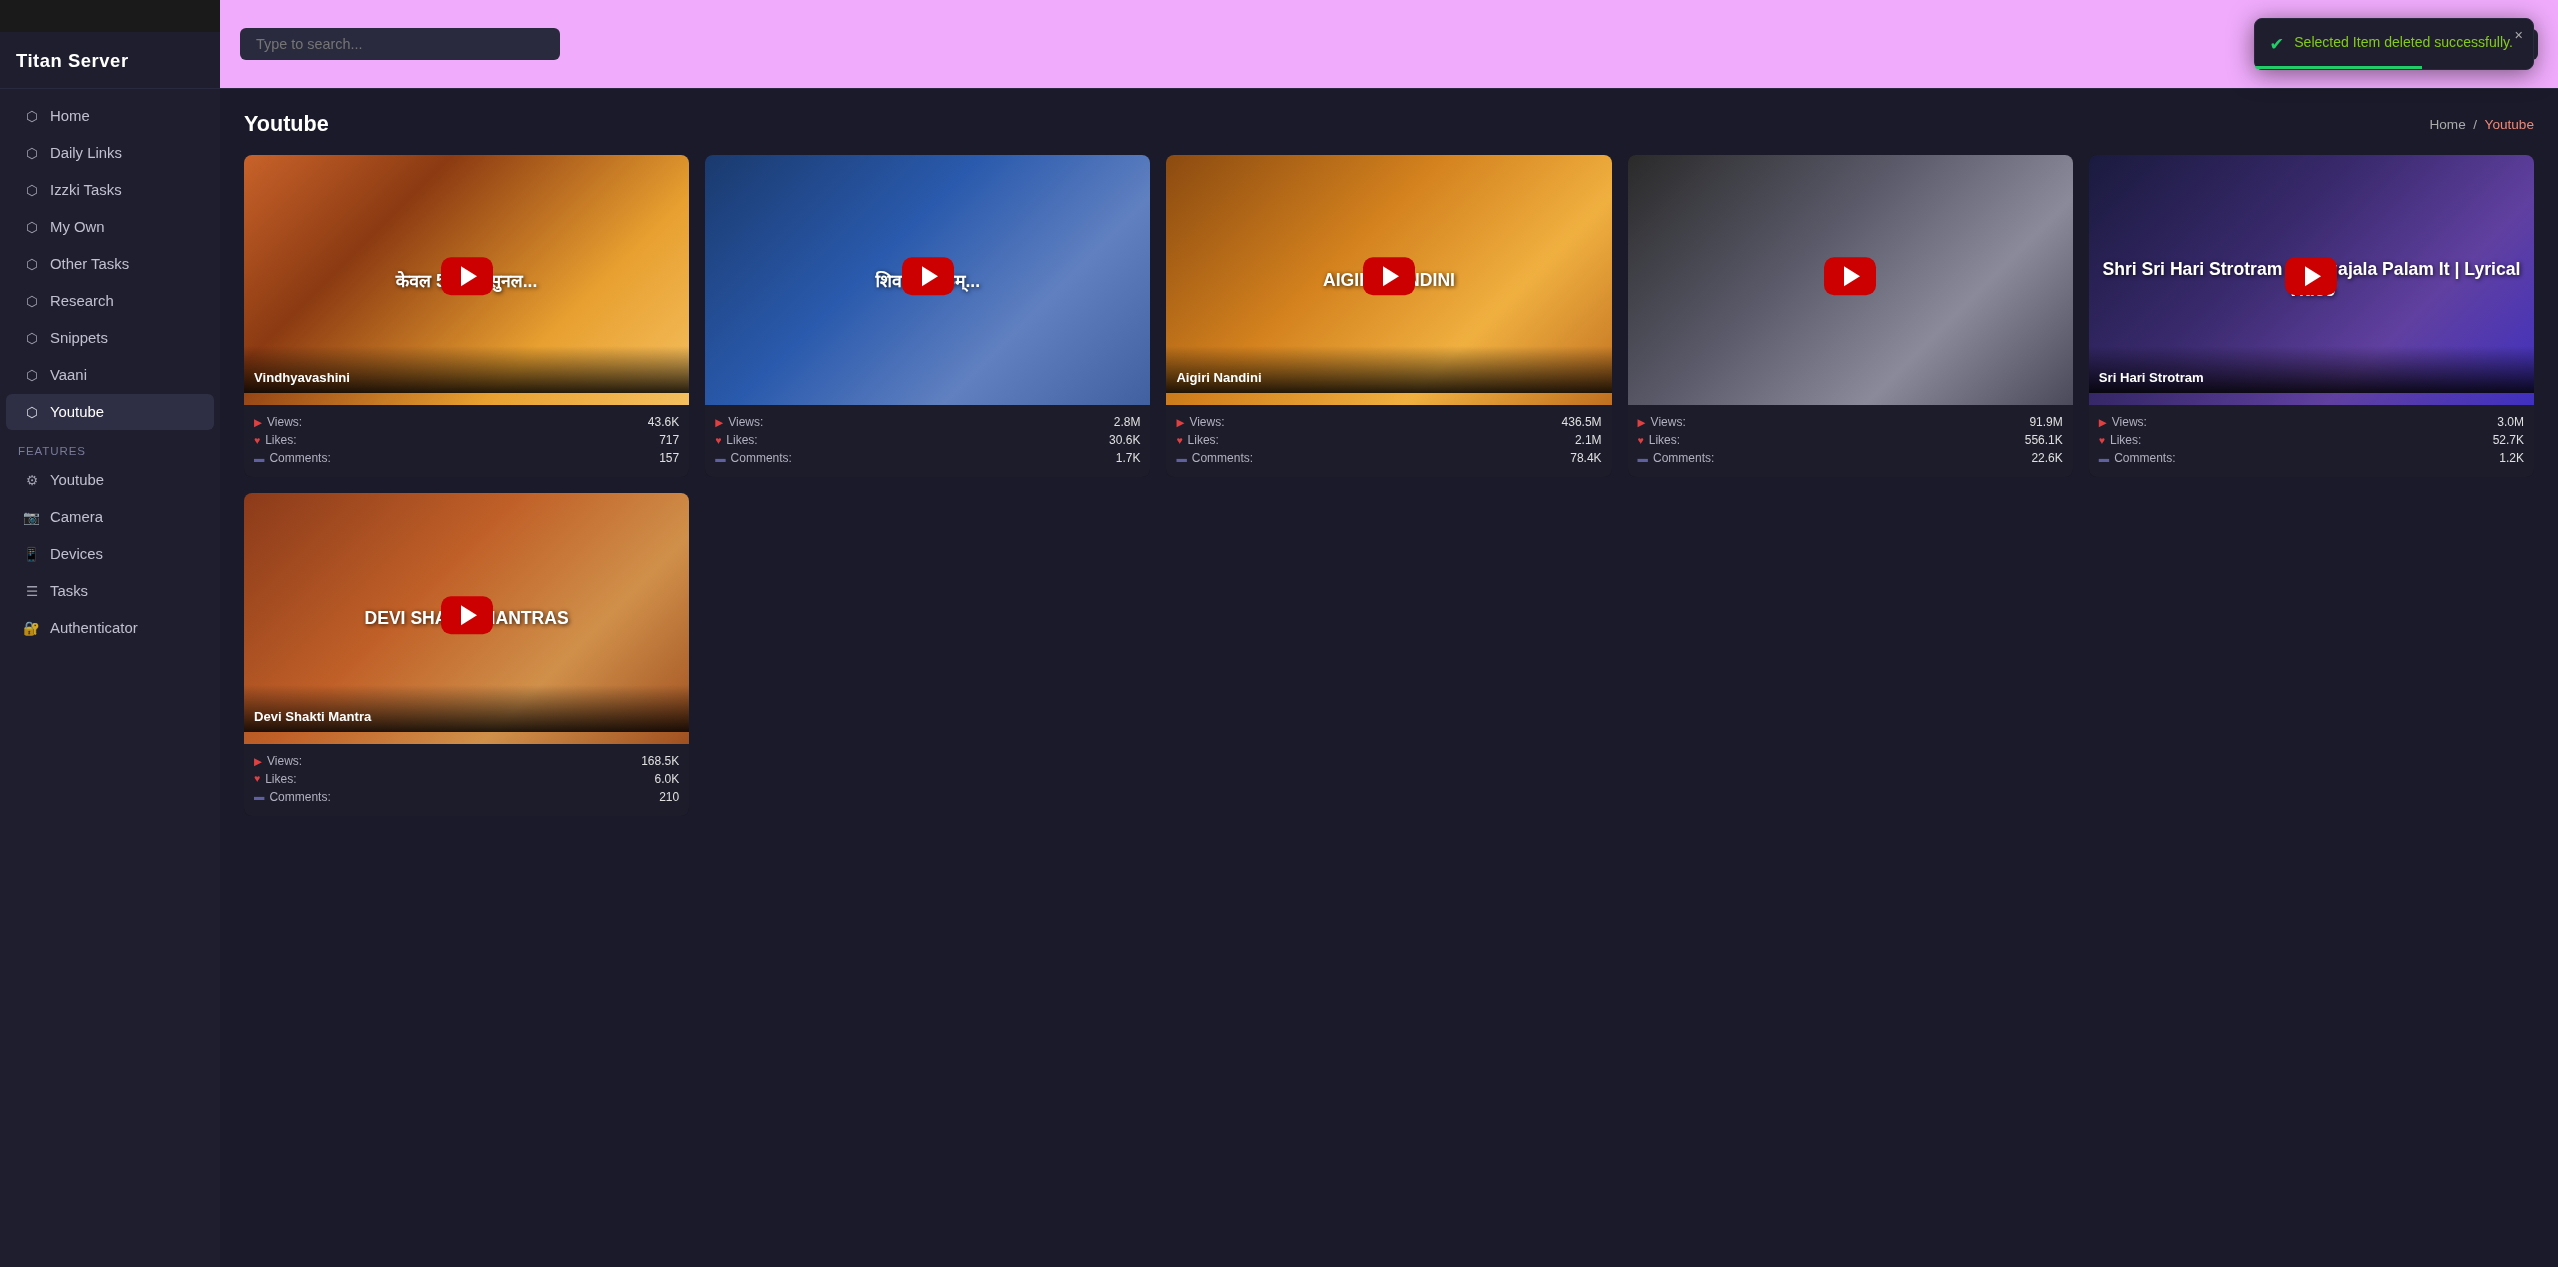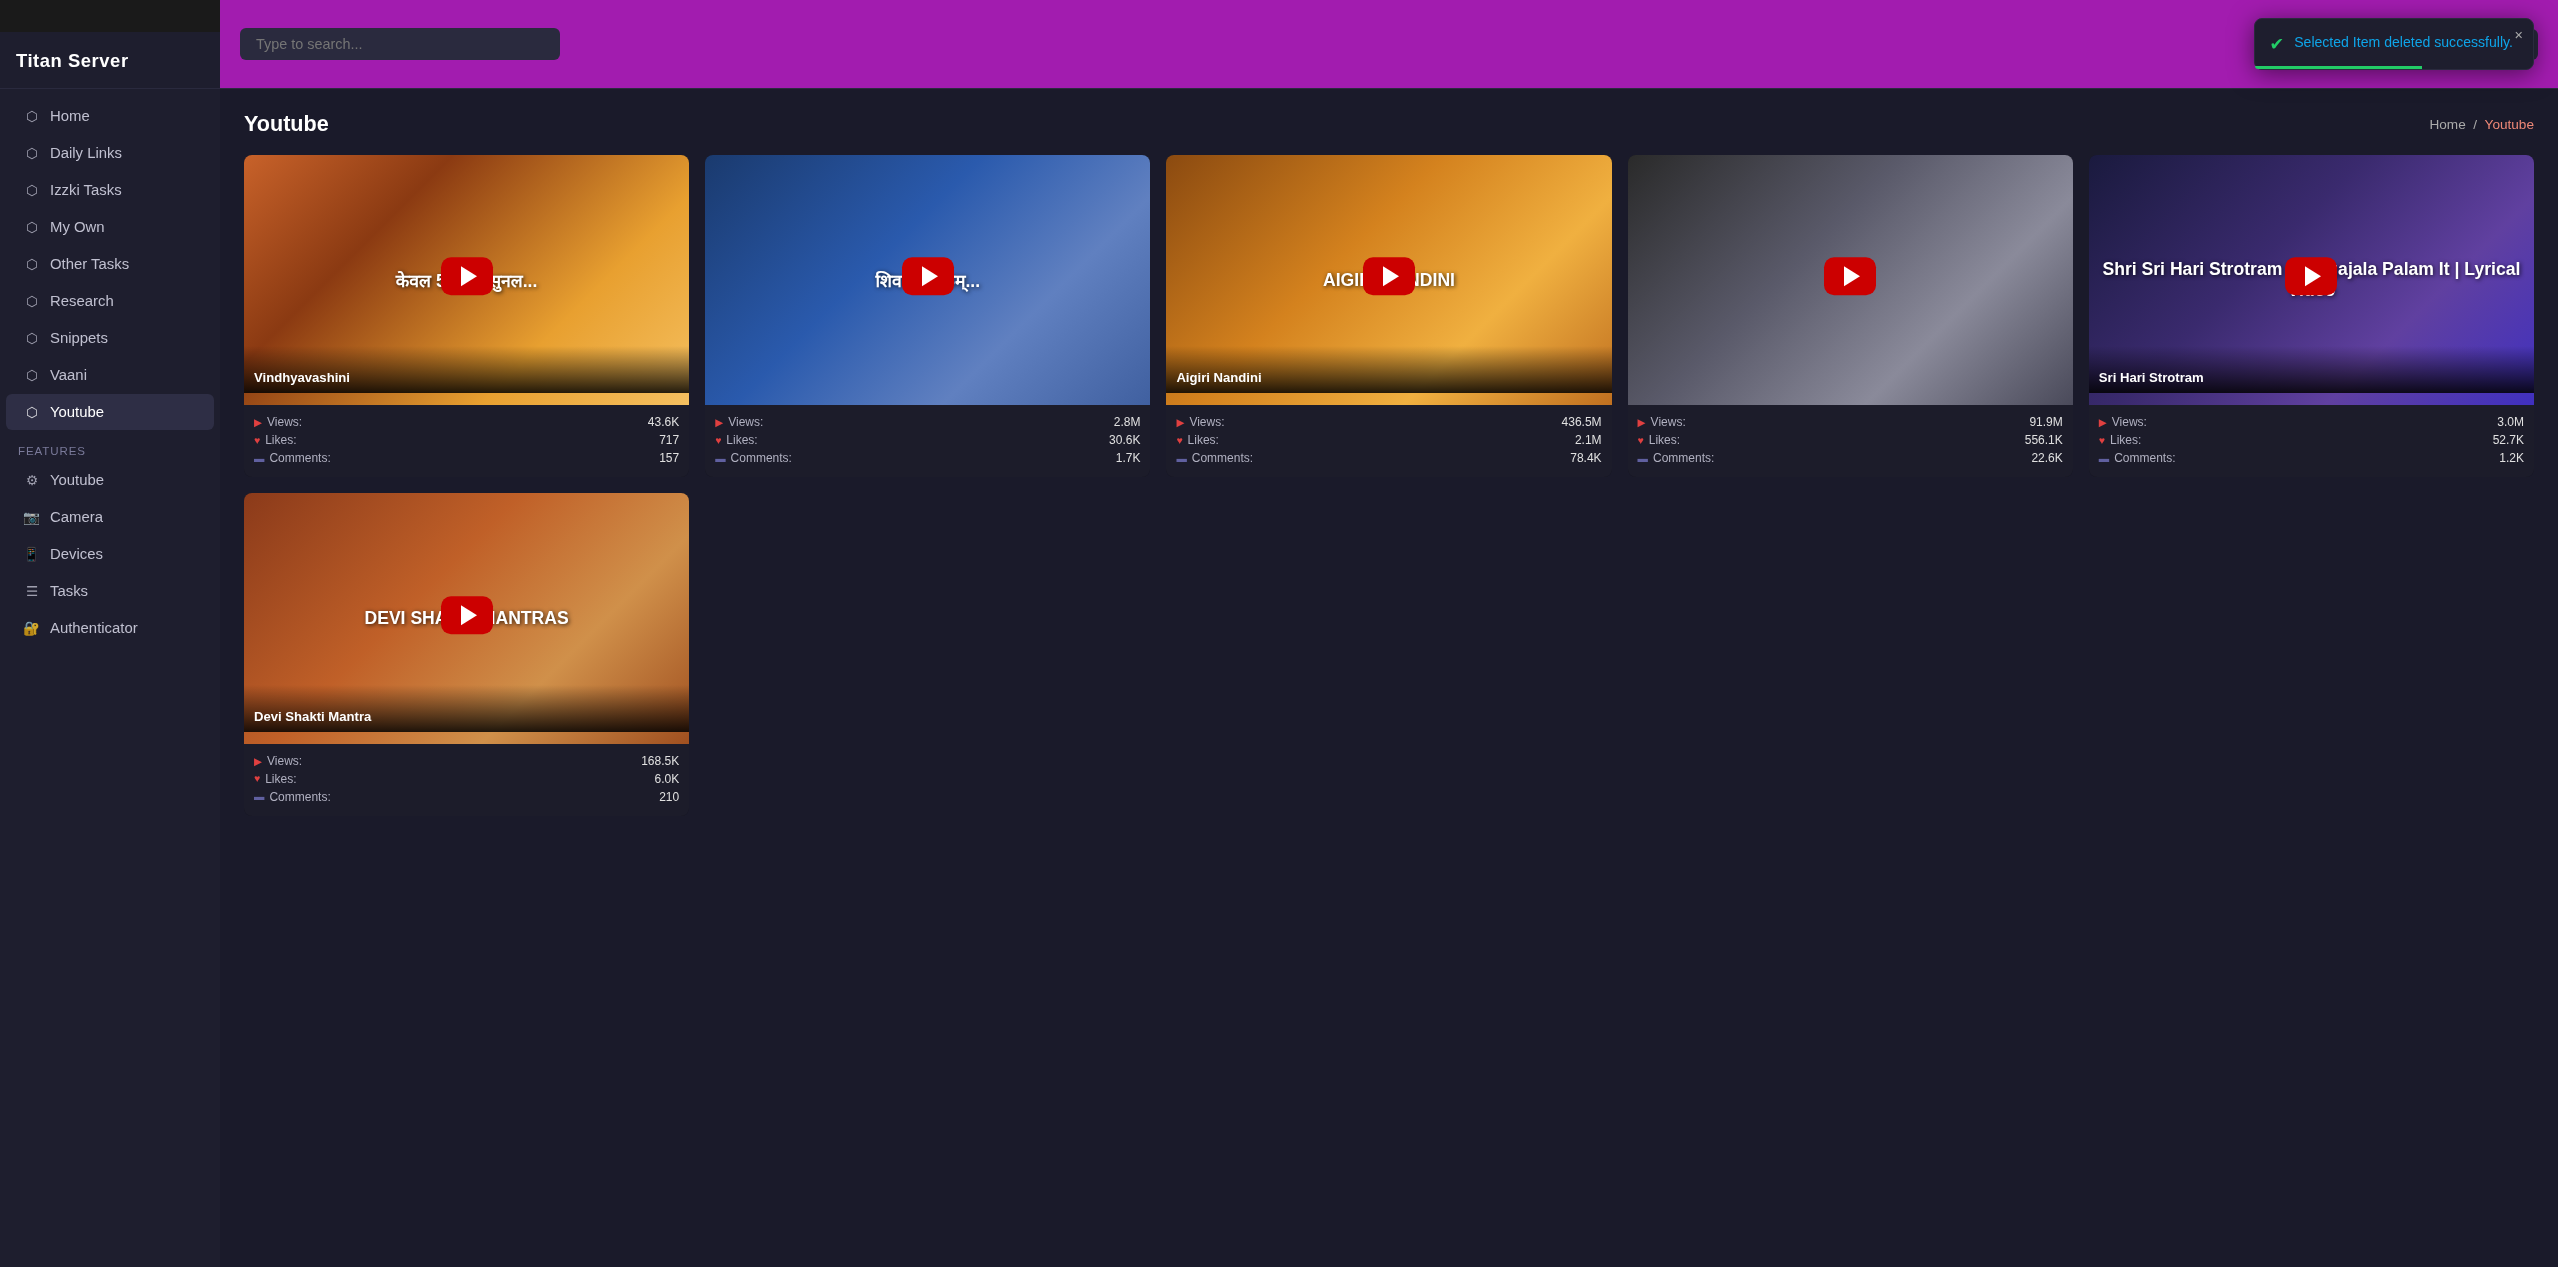--- a/index.html
+++ b/index.html
@@ -73,21 +73,21 @@
     .main {
       flex: 1;
       display: flex;
       flex-direction: column;
       background: #1a1a2a;
       overflow: hidden;
     }
 
     
     .header {
-      background: #a21caf;
+      background: #f0abfc;
       padding: 28px 20px;
       display: flex;
       align-items: center;
       justify-content: space-between;
       border-bottom: 1px solid #2a2a3e;
       min-height: 52px;
     }
     .search-box {
       background: #2a2a3e;
       border: none;
@@ -141,21 +141,21 @@
       cursor: pointer;
       font-size: 0.9rem;
     }
     .toast-icon {
       color: #22cc66;
       font-size: 1.1rem;
       margin-top: 1px;
     }
     .toast-text {
       font-size: 0.88rem;
-      color: #0ea5e9;
+      color: #84cc16;
       line-height: 1.4;
     }
     .toast-progress {
       position: absolute;
       bottom: 0;
       left: 0;
       height: 3px;
       width: 60%;
       background: #22cc66;
       border-radius: 0 0 0 8px;

